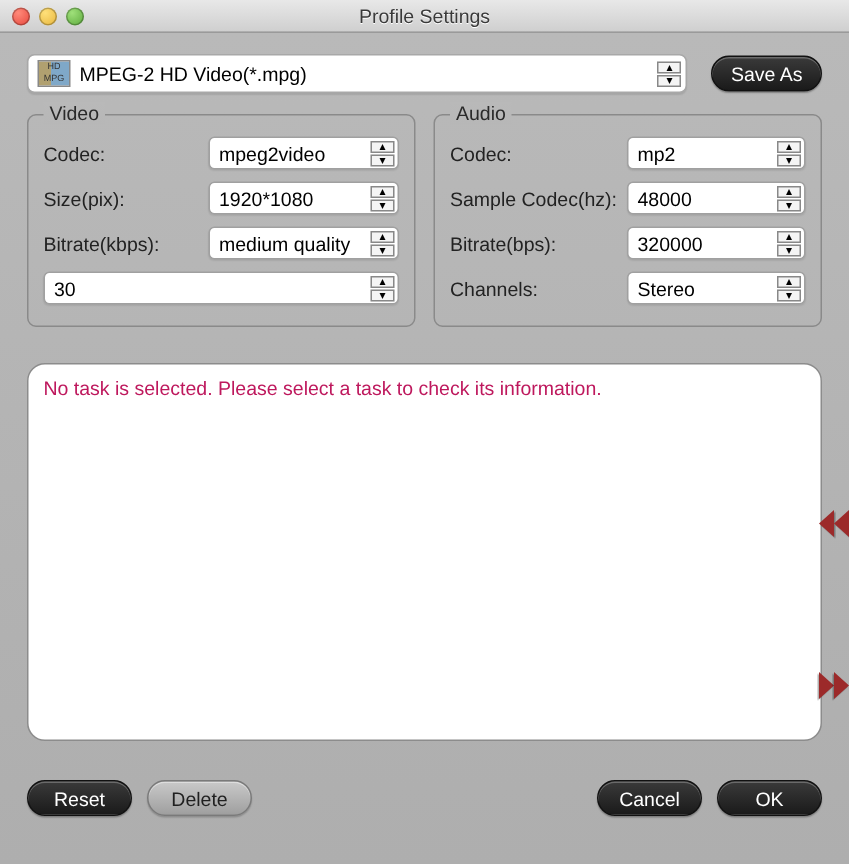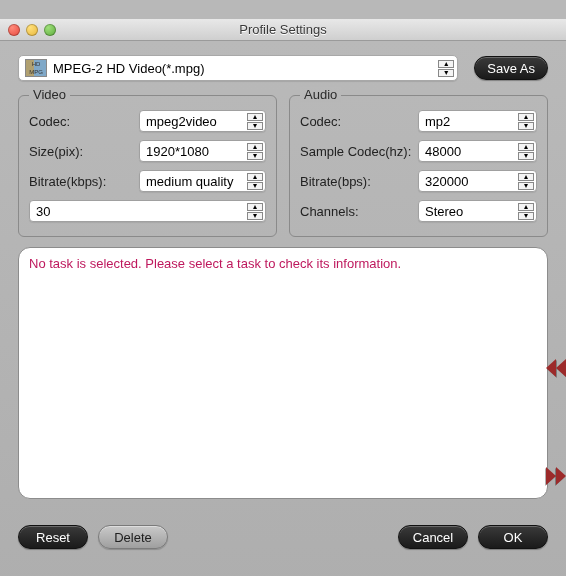--- a/index.html
+++ b/index.html
@@ -11,21 +11,20 @@
   height: 576px;
   overflow: hidden;
 }
 .titlebar {
   height: 22px;
   background: linear-gradient(#e8e8e8, #cfcfcf);
   border-bottom: 1px solid #9a9a9a;
   display: flex;
   align-items: center;
   position: relative;
-  margin-top: 19px;
 }
 .traffic { display: flex; gap: 6px; margin-left: 8px; }
 .dot { width: 12px; height: 12px; border-radius: 50%; box-shadow: inset 0 0 0 1px rgba(0,0,0,.25); }
 .dot.red { background: radial-gradient(circle at 35% 30%, #ff8a7a, #e6443a); }
 .dot.yel { background: radial-gradient(circle at 35% 30%, #ffe07a, #e6b43a); }
 .dot.grn { background: radial-gradient(circle at 35% 30%, #9fe07a, #5aa83a); }
 .ttext { position: absolute; left: 0; right: 0; text-align: center; font-size: 13px; color: #3a3a3a; text-shadow: 0 1px #fff; }
 .body {
   background: linear-gradient(#b9b9b9, #aeaeae);
   padding: 14px 18px 12px 18px;
@@ -64,21 +63,21 @@
 }
 .pill-light {
   min-width: 70px; height: 24px;
   border-radius: 12px;
   background: linear-gradient(#c9c9c9, #9f9f9f);
   border: 1px solid #7a7a7a;
   color: #202020; font-size: 13px; display: flex; align-items: center; justify-content: center;
   box-shadow: inset 0 1px 0 rgba(255,255,255,.4), 0 1px 1px rgba(0,0,0,.2);
   padding: 0 12px;
 }
-.groups { display: flex; gap: 12px; margin-bottom: 10px; }
+.groups { display: flex; gap: 12px; margin-bottom: 24px; }
 .group {
   flex: 1;
   border: 1px solid #8a8a8a;
   border-radius: 6px;
   padding: 10px 10px 10px 10px;
   position: relative;
 }
 .group .legend {
   position: absolute; top: -9px; left: 10px;
   padding: 0 4px; font-size: 13px; color: #2a2a2a;

